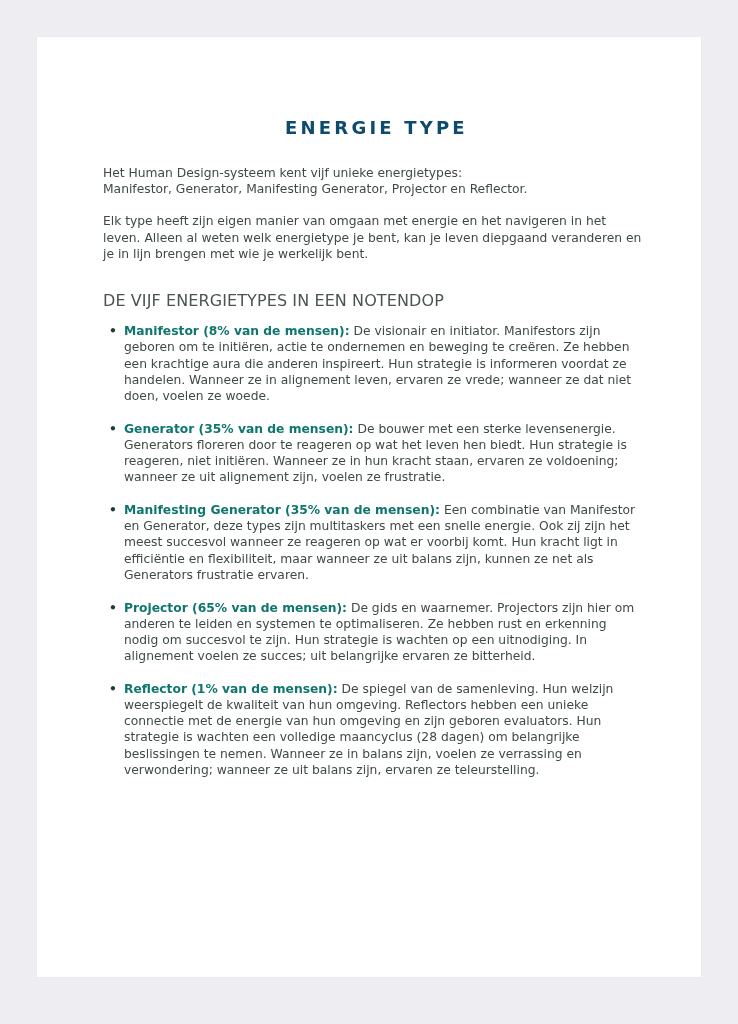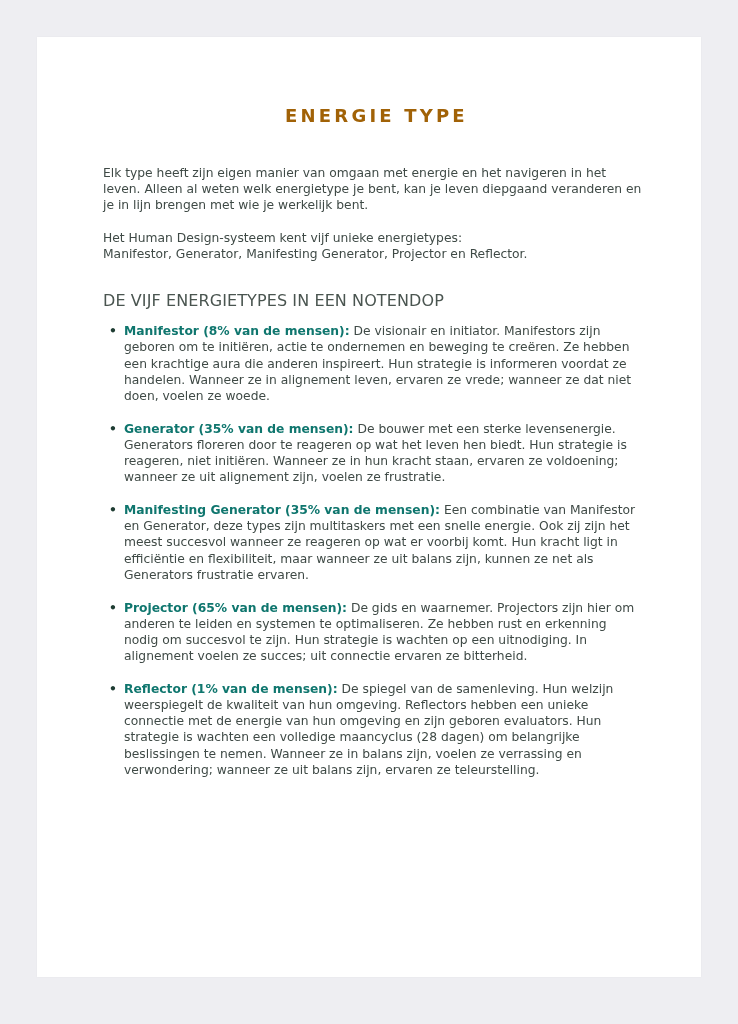--- a/index.html
+++ b/index.html
@@ -17,22 +17,22 @@
       background: #ffffff;
       box-shadow: 0 0 2px rgba(0,0,0,0.04);
     }
     .title {
       position: absolute;
       left: 15px; right: 0; top: 68px;
       text-align: center;
       font-size: 18px;
       letter-spacing: 3.2px;
       font-weight: 600;
-      color: #a16207;
-      margin: 0;
+      color: #0c4a6e;
+      margin: 12px;
     }
     .content {
       position: absolute;
       left: 66px; top: 128px;
       width: 540px;
       color: #3f4a46;
       font-size: 12.3px;
       line-height: 16.2px;
     }
     .para { margin: 0 0 16px 0; }
@@ -66,45 +66,45 @@
     }
   </style>
 </head>
 <body>
 
 <div class="page">
   <h1 class="title">ENERGIE TYPE</h1>
 
   <div class="content">
     <p class="para">
-      <span class="line">Elk type heeft zijn eigen manier van omgaan met energie en het navigeren in het leven. Alleen al weten welk energietype je bent, kan je leven diepgaand veranderen en je in lijn brengen met wie je werkelijk bent.</span>
+      <span class="line">Het Human Design-systeem kent vijf unieke energietypes:</span>
+      <span class="line">Manifestor, Generator, Manifesting Generator, Projector en Reflector.</span>
     </p>
     <p class="para">
-      <span class="line">Het Human Design-systeem kent vijf unieke energietypes:</span>
-      <span class="line">Manifestor, Generator, Manifesting Generator, Projector en Reflector.</span>
+      <span class="line">Elk type heeft zijn eigen manier van omgaan met energie en het navigeren in het leven. Alleen al weten welk energietype je bent, kan je leven diepgaand veranderen en je in lijn brengen met wie je werkelijk bent.</span>
     </p>
 
     <h2 class="section-heading">DE VIJF ENERGIETYPES IN EEN NOTENDOP</h2>
 
     <ul class="types">
       <li>
         <span class="bullet">•</span>
         <span class="label">Manifestor (8% van de mensen):</span><span class="desc"> De visionair en initiator. Manifestors zijn geboren om te initiëren, actie te ondernemen en beweging te creëren. Ze hebben een krachtige aura die anderen inspireert. Hun strategie is informeren voordat ze handelen. Wanneer ze in alignement leven, ervaren ze vrede; wanneer ze dat niet doen, voelen ze woede.</span>
       </li>
       <li>
         <span class="bullet">•</span>
         <span class="label">Generator (35% van de mensen):</span><span class="desc"> De bouwer met een sterke levensenergie. Generators floreren door te reageren op wat het leven hen biedt. Hun strategie is reageren, niet initiëren. Wanneer ze in hun kracht staan, ervaren ze voldoening; wanneer ze uit alignement zijn, voelen ze frustratie.</span>
       </li>
       <li>
         <span class="bullet">•</span>
         <span class="label">Manifesting Generator (35% van de mensen):</span><span class="desc"> Een combinatie van Manifestor en Generator, deze types zijn multitaskers met een snelle energie. Ook zij zijn het meest succesvol wanneer ze reageren op wat er voorbij komt. Hun kracht ligt in efficiëntie en flexibiliteit, maar wanneer ze uit balans zijn, kunnen ze net als Generators frustratie ervaren.</span>
       </li>
       <li>
         <span class="bullet">•</span>
-        <span class="label">Projector (65% van de mensen):</span><span class="desc"> De gids en waarnemer. Projectors zijn hier om anderen te leiden en systemen te optimaliseren. Ze hebben rust en erkenning nodig om succesvol te zijn. Hun strategie is wachten op een uitnodiging. In alignement voelen ze succes; uit connectie ervaren ze bitterheid.</span>
+        <span class="label">Projector (65% van de mensen):</span><span class="desc"> De gids en waarnemer. Projectors zijn hier om anderen te leiden en systemen te optimaliseren. Ze hebben rust en erkenning nodig om succesvol te zijn. Hun strategie is wachten op een uitnodiging. In alignement voelen ze succes; uit belangrijke ervaren ze bitterheid.</span>
       </li>
       <li>
         <span class="bullet">•</span>
         <span class="label">Reflector (1% van de mensen):</span><span class="desc"> De spiegel van de samenleving. Hun welzijn weerspiegelt de kwaliteit van hun omgeving. Reflectors hebben een unieke connectie met de energie van hun omgeving en zijn geboren evaluators. Hun strategie is wachten een volledige maancyclus (28 dagen) om belangrijke beslissingen te nemen. Wanneer ze in balans zijn, voelen ze verrassing en verwondering; wanneer ze uit balans zijn, ervaren ze teleurstelling.</span>
       </li>
     </ul>
   </div>
 </div>
 
 </body></html>

